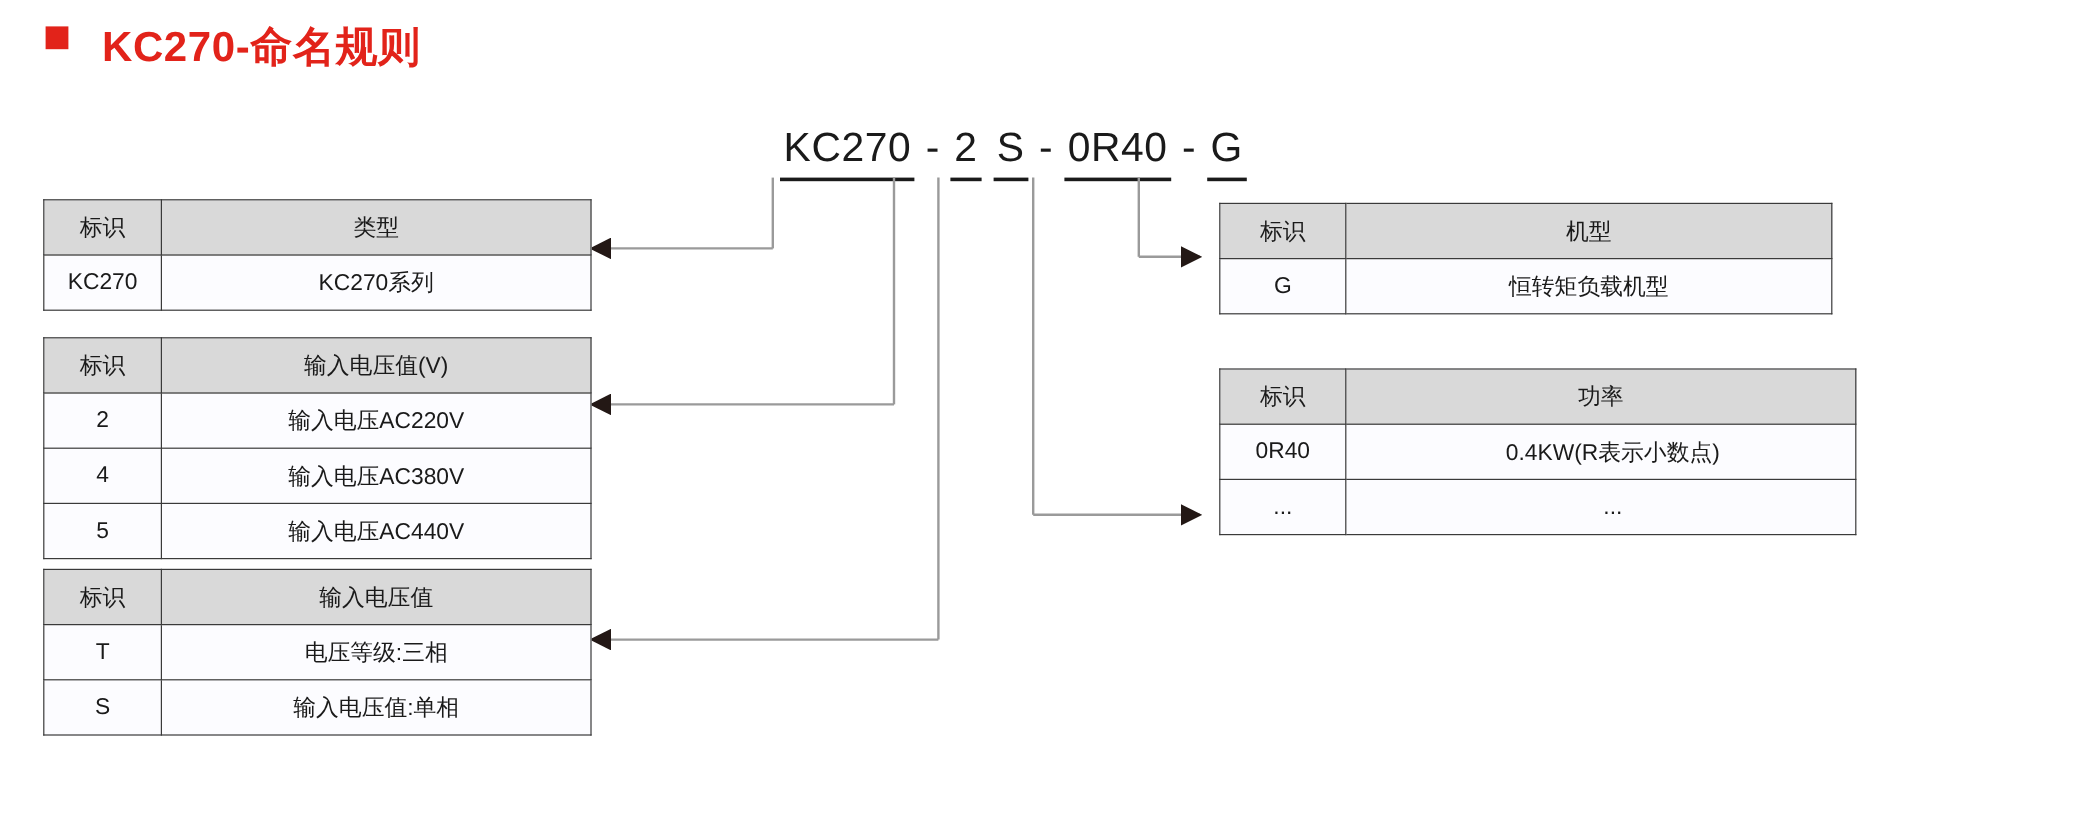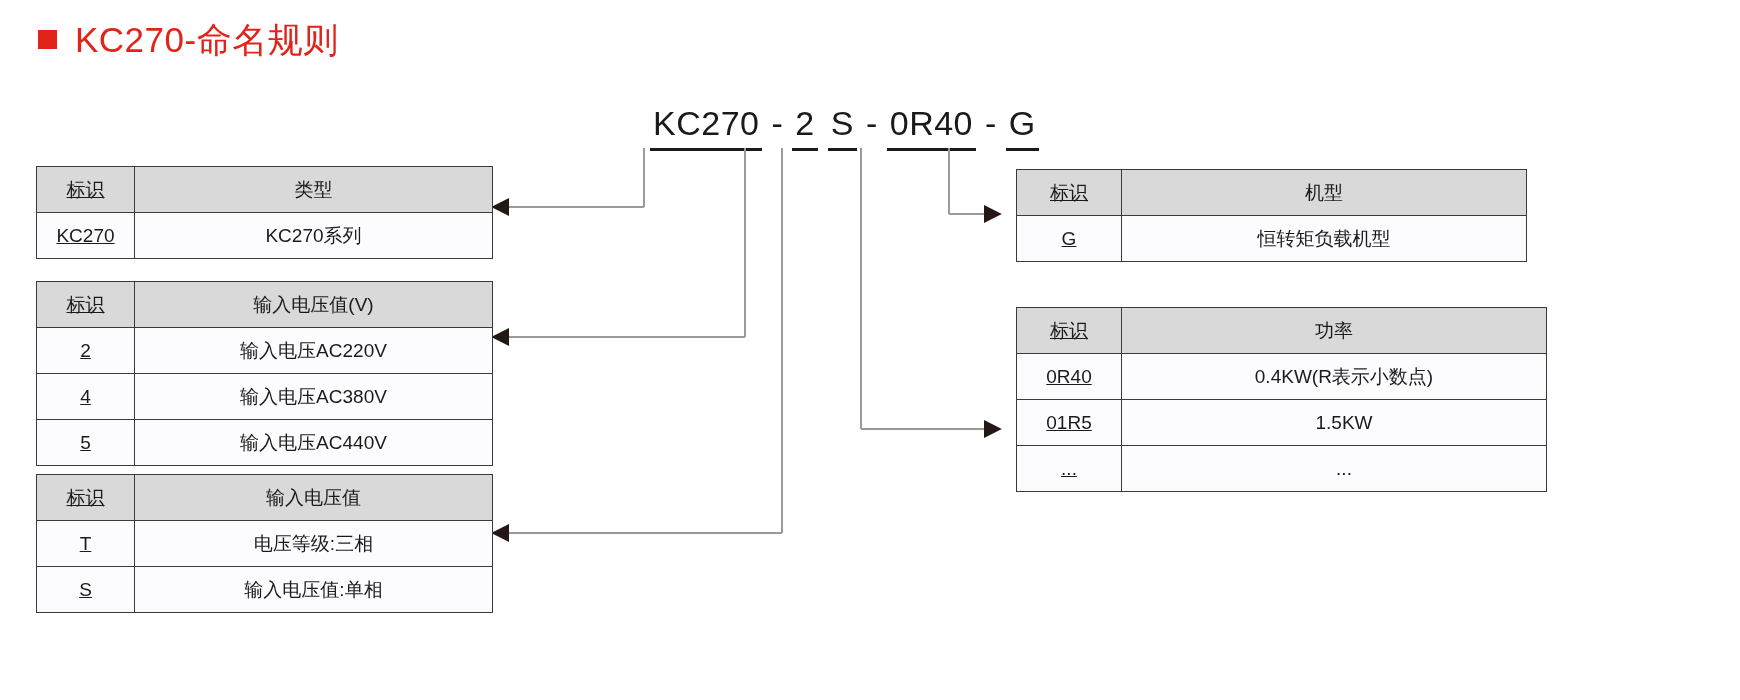--- a/index.html
+++ b/index.html
@@ -9,21 +9,21 @@
     font-family:"Liberation Sans","DejaVu Sans",sans-serif;
     position:relative;
     overflow:hidden;
     color:#1a1a1a;
   }
   .stage{position:absolute;left:0;top:0;width:1740px;height:700px;}
 
   
   .title-row{
     position:absolute;left:38px;top:22px;
-    display:flex;align-items:center;gap:18px;
+    display:flex;align-items:flex-start;gap:28px;font-weight:bold;
   }
   .title-bullet{
     width:19px;height:19px;background:#e2231a;display:block;
   }
   .title-text{
     font-size:35px;color:#e2231a;letter-spacing:0.5px;line-height:1;
     white-space:nowrap;
   }
 
   
@@ -52,21 +52,21 @@
   table.spec th,table.spec td{
     border:1.6px solid #3a3a3a;
     height:45px;
     padding:0 6px;
     font-weight:normal;
     text-align:center;
     vertical-align:middle;
     white-space:nowrap;
   }
   table.spec th{background:#d9d9d9;}
-  table.spec .c-id{width:85px;text-decoration:underline;}
+  table.spec .c-id{width:85px;}
   table.spec .c-val{width:345px;margin-left:30px;}
   table.spec.wide .c-id{width:92px;}
   table.spec.wide .c-val{width:392px;}
   table.spec.leftval td.c-val{text-align:center;padding-left:26px;}
 
   #tbl-type{left:36px;top:166px;}
   #tbl-voltage{left:36px;top:281px;}
   #tbl-class{left:36px;top:474px;}
   #tbl-machine{left:1016px;top:169px;}
   #tbl-power{left:1016px;top:307px;}
@@ -196,23 +196,19 @@
         <th class="c-id">标识</th>
         <th class="c-val">功率</th>
       </tr>
     </thead>
     <tbody>
       <tr>
         <td class="c-id">0R40</td>
         <td class="c-val">0.4KW(R表示小数点)</td>
       </tr>
       <tr>
-        <td class="c-id">01R5</td>
-        <td class="c-val">1.5KW</td>
-      </tr>
-      <tr>
         <td class="c-id">...</td>
         <td class="c-val">...</td>
       </tr>
     </tbody>
   </table>
 
 </div>
 
 </body></html>

